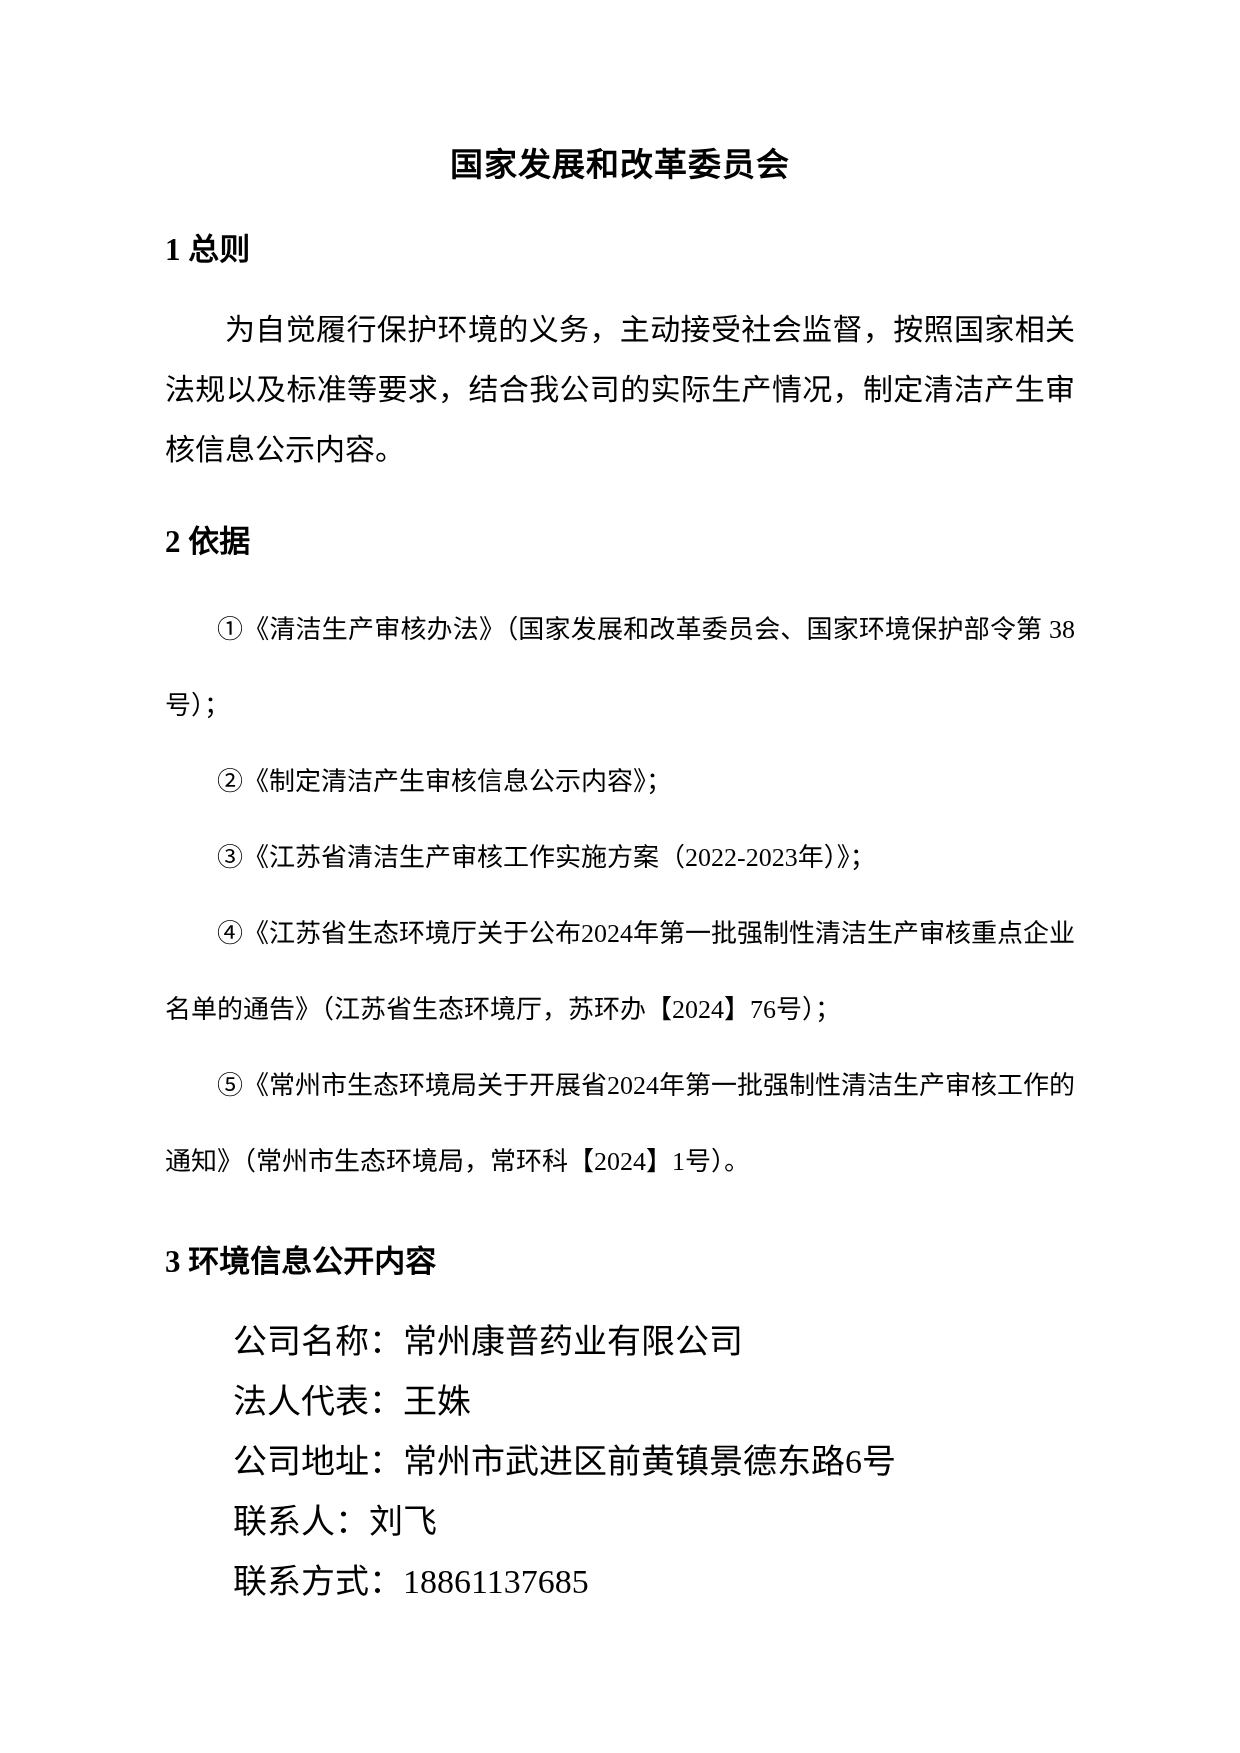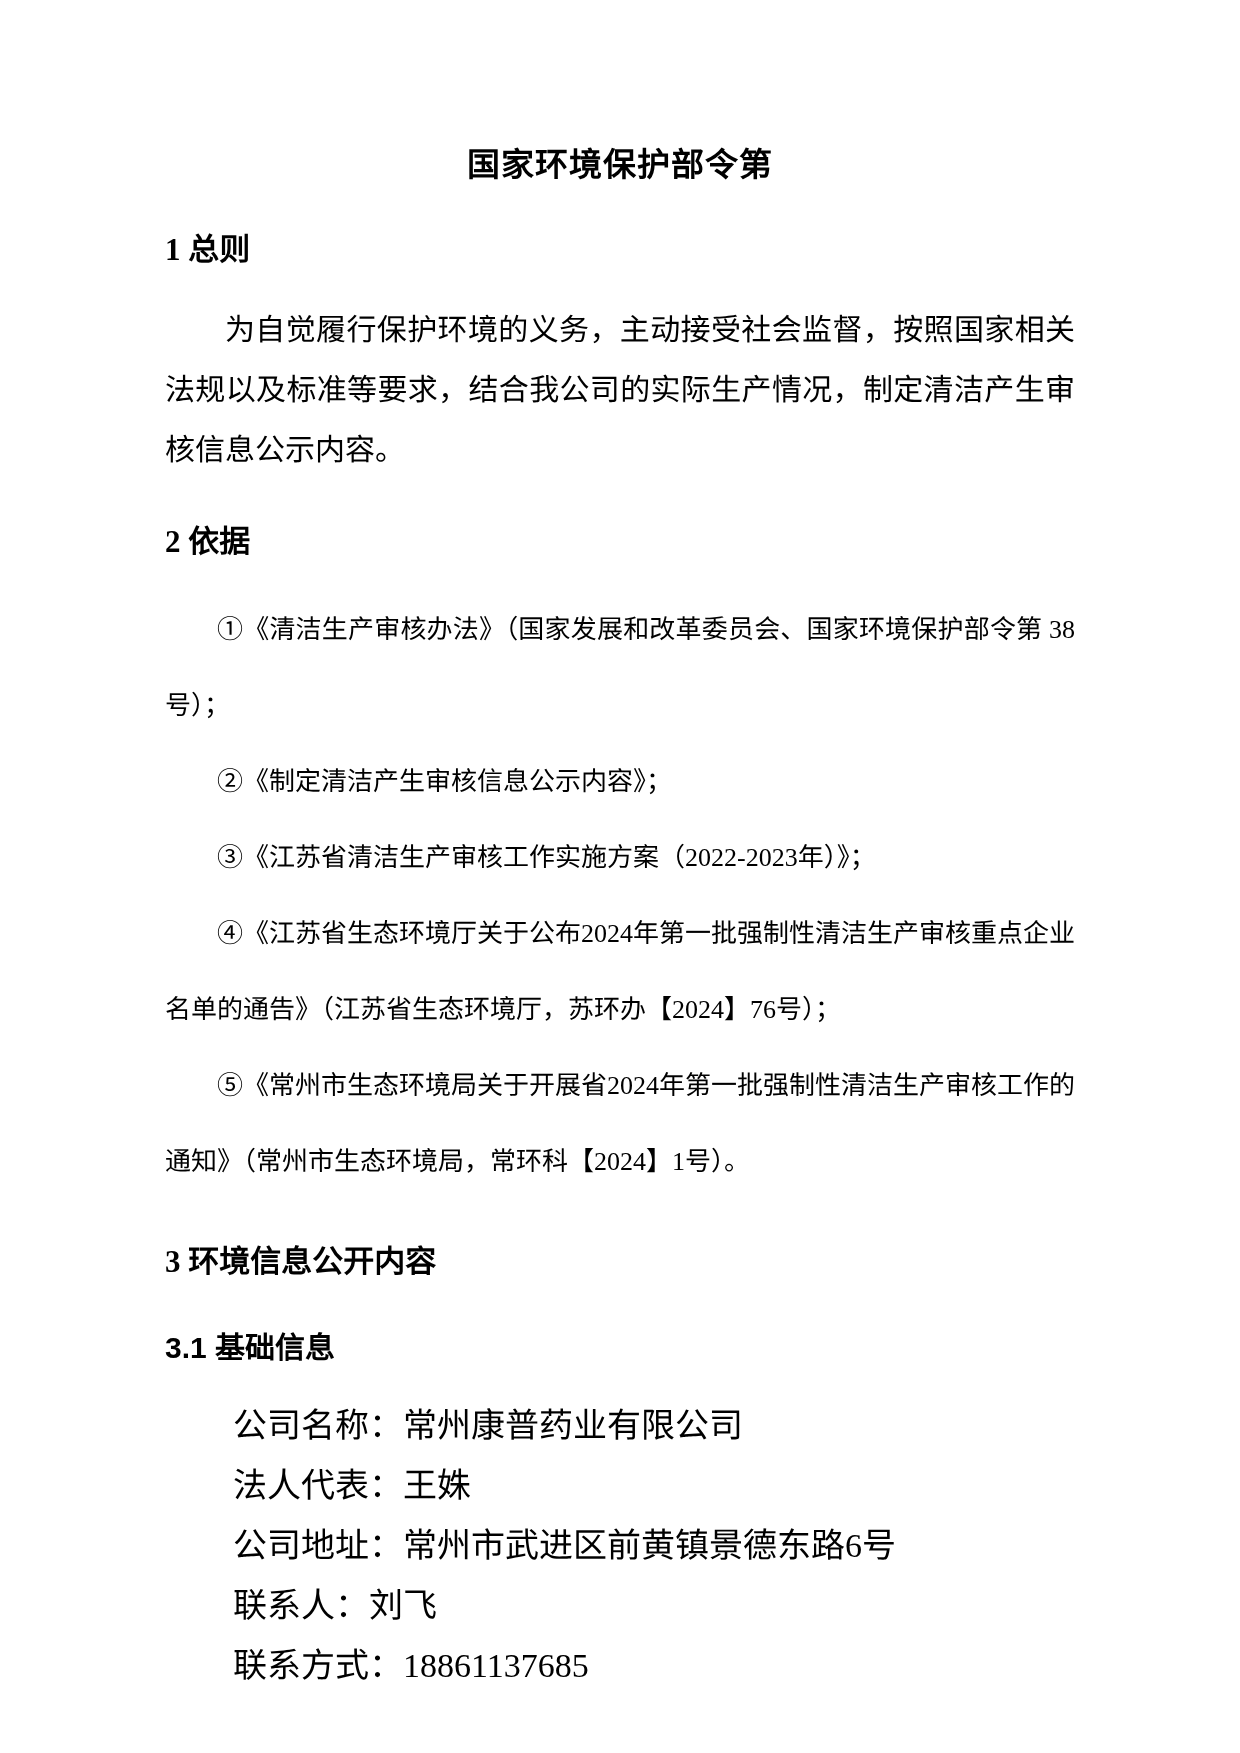--- a/index.html
+++ b/index.html
@@ -76,39 +76,38 @@
     margin: 0;
     white-space: nowrap;
   }
 </style>
 </head>
 <body>
 
 <div class="page">
   <div class="content">
 
-    <div class="doc-title">国家环境保护部令第</div>
+    <div class="doc-title">国家发展和改革委员会</div>
 
     <div class="section-heading">1  总则</div>
 
     <p class="body-para">为自觉履行保护环境的义务，主动接受社会监督，按照国家相关法规以及标准等要求，结合我公司的实际生产情况，制定清洁产生审核信息公示内容。</p>
 
     <div class="section-heading">2  依据</div>
 
     <div class="basis-list">
       <p class="basis-item">①《清洁生产审核办法》（国家发展和改革委员会、国家环境保护部令第 38 号）；</p>
       <p class="basis-item">②《制定清洁产生审核信息公示内容》；</p>
       <p class="basis-item">③《江苏省清洁生产审核工作实施方案（2022-2023年）》；</p>
       <p class="basis-item">④《江苏省生态环境厅关于公布2024年第一批强制性清洁生产审核重点企业名单的通告》（江苏省生态环境厅，苏环办【2024】76号）；</p>
       <p class="basis-item">⑤《常州市生态环境局关于开展省2024年第一批强制性清洁生产审核工作的通知》（常州市生态环境局，常环科【2024】1号）。</p>
     </div>
 
     <div class="section-heading">3  环境信息公开内容</div>
 
-    <div class="sub-heading">3.1  基础信息</div>
 
     <div class="info-list">
       <p class="info-line">公司名称：常州康普药业有限公司</p>
       <p class="info-line">法人代表：王姝</p>
       <p class="info-line">公司地址：常州市武进区前黄镇景德东路6号</p>
       <p class="info-line">联系人：刘飞</p>
       <p class="info-line">联系方式：18861137685</p>
     </div>
 
   </div>

